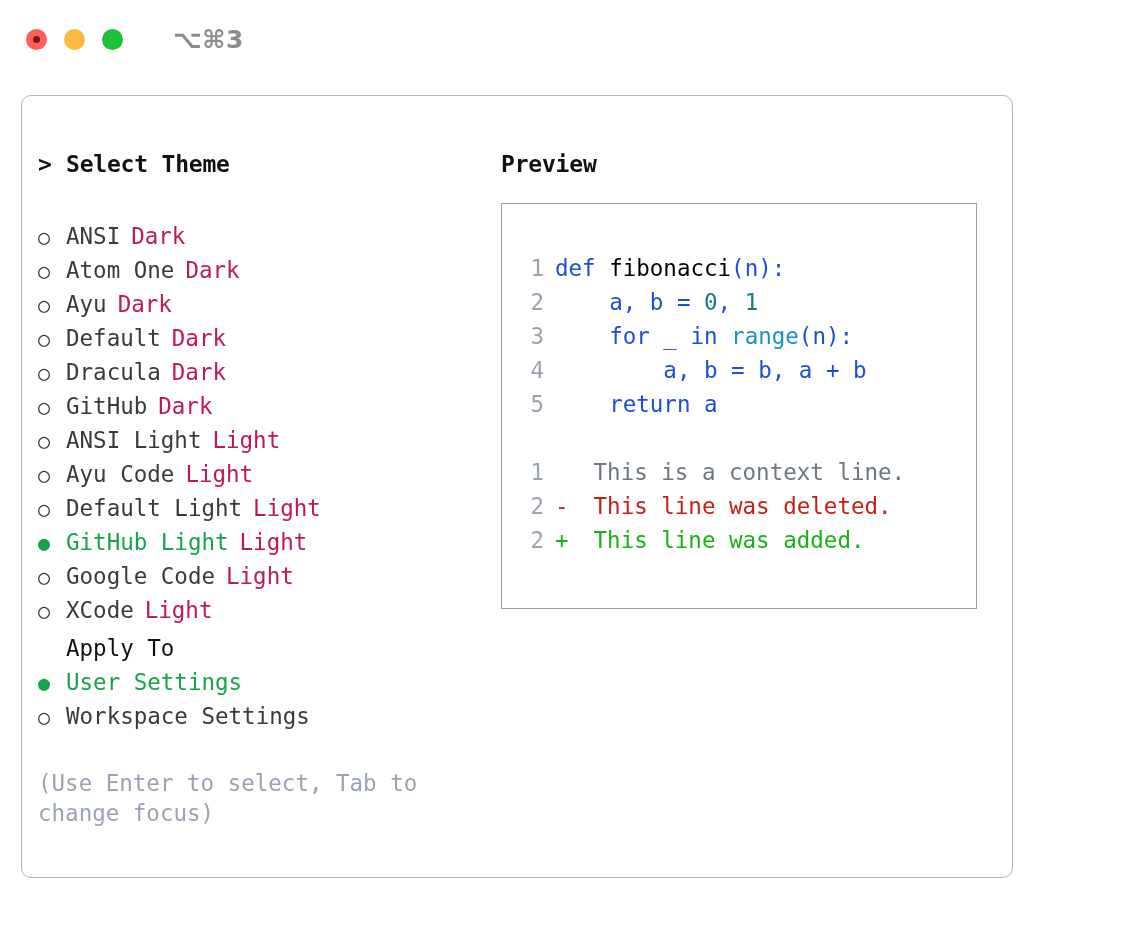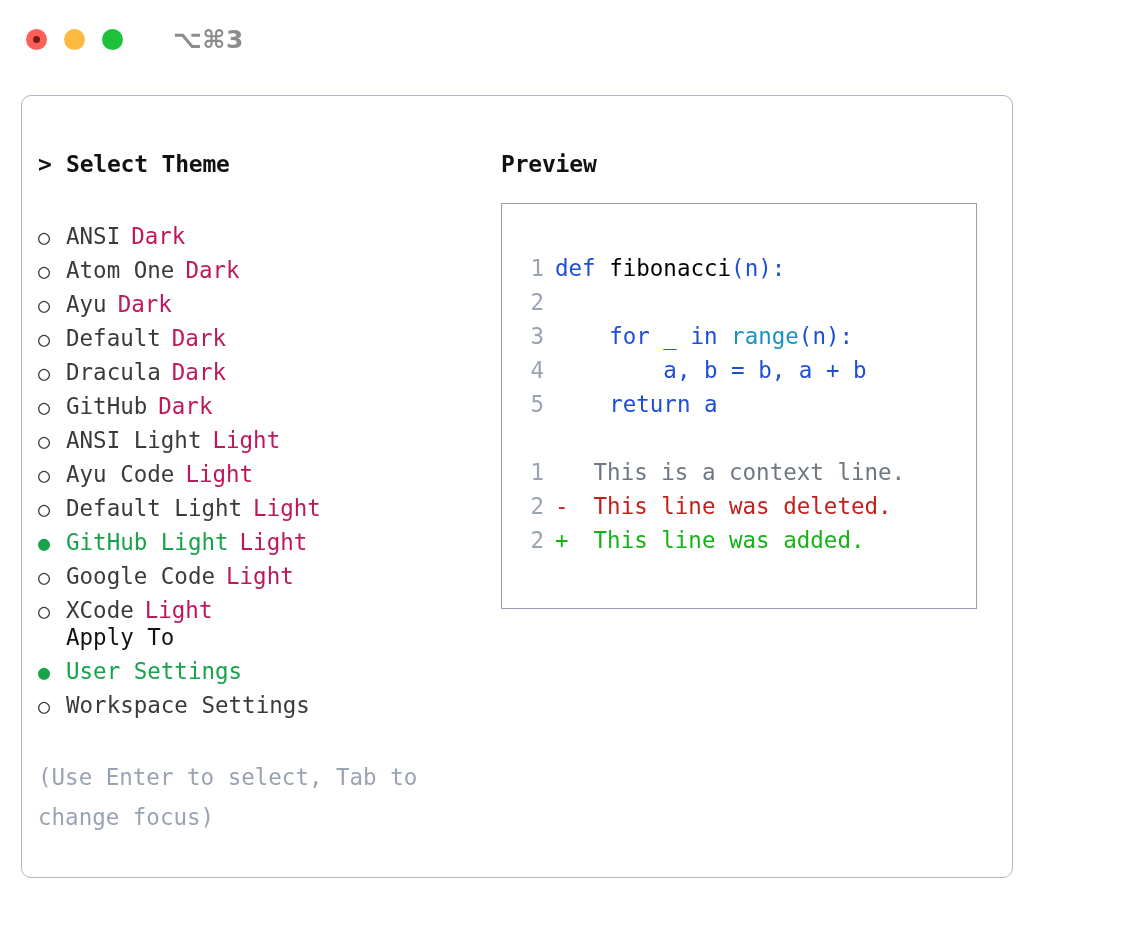--- a/index.html
+++ b/index.html
@@ -126,39 +126,39 @@
     color: #3a3a3a;
   }
   .theme-row.selected .theme-name { color: #16a34a; }
 
   .theme-kind {
     color: #be185d;
     padding-left: 11px;
     margin-top: 38px;
   }
 
-  #apply-to-block { margin-top: 31px; }
+  #apply-to-block { margin-top: 42px; }
 
   #apply-to-header {
     padding-left: 28px;
     color: #111111;
     font-size: 22.5px;
     line-height: 34px;
     height: 34px;
     white-space: pre;
   }
 
   .apply-name { color: #3a3a3a; }
   .apply-row.selected .apply-name { color: #16a34a; }
 
   #hint-text {
     margin-top: 35px;
     color: #9aa3b2;
     font-size: 22.5px;
-    line-height: 40px;
+    line-height: 30px;
     width: 420px;
   }
 
   
   #preview-column {
     position: absolute;
     left: 479px;
     top: 51px;
     width: 500px;
   }
@@ -260,21 +260,21 @@
       </div>
 
       <div id="hint-text">(Use Enter to select, Tab to change focus)</div>
     </div>
 
     <div id="preview-column">
       <div id="preview-header">Preview</div>
       <div id="preview-box">
         <div id="code-block">
             <div class="code-line"><span class="lineno">1</span><span><span class="code-text">def </span><span class="code-text tok-fn">fibonacci</span><span class="code-text">(n):</span></span></div>
-            <div class="code-line"><span class="lineno">2</span></div>
+            <div class="code-line"><span class="lineno">2</span><span><span class="code-text">    a, b = </span><span class="code-text tok-num">0</span><span class="code-text">, </span><span class="code-text tok-num">1</span></span></div>
             <div class="code-line"><span class="lineno">3</span><span><span class="code-text">    for _ in </span><span class="code-text tok-call">range</span><span class="code-text">(n):</span></span></div>
             <div class="code-line"><span class="lineno">4</span><span><span class="code-text">        a, b = b, a + b</span></span></div>
             <div class="code-line"><span class="lineno">5</span><span><span class="code-text">    return a</span></span></div>
           </div>
         <div class="diff-gap"></div>
         <div id="diff-block">
             <div class="code-line diff-context"><span class="lineno">1</span><span class="diff-mark"> </span><span class="code-text"> This is a context line.</span></div>
             <div class="code-line diff-del"><span class="lineno">2</span><span class="diff-mark">-</span><span class="code-text"> This line was deleted.</span></div>
             <div class="code-line diff-add"><span class="lineno">2</span><span class="diff-mark">+</span><span class="code-text"> This line was added.</span></div>
           </div>

